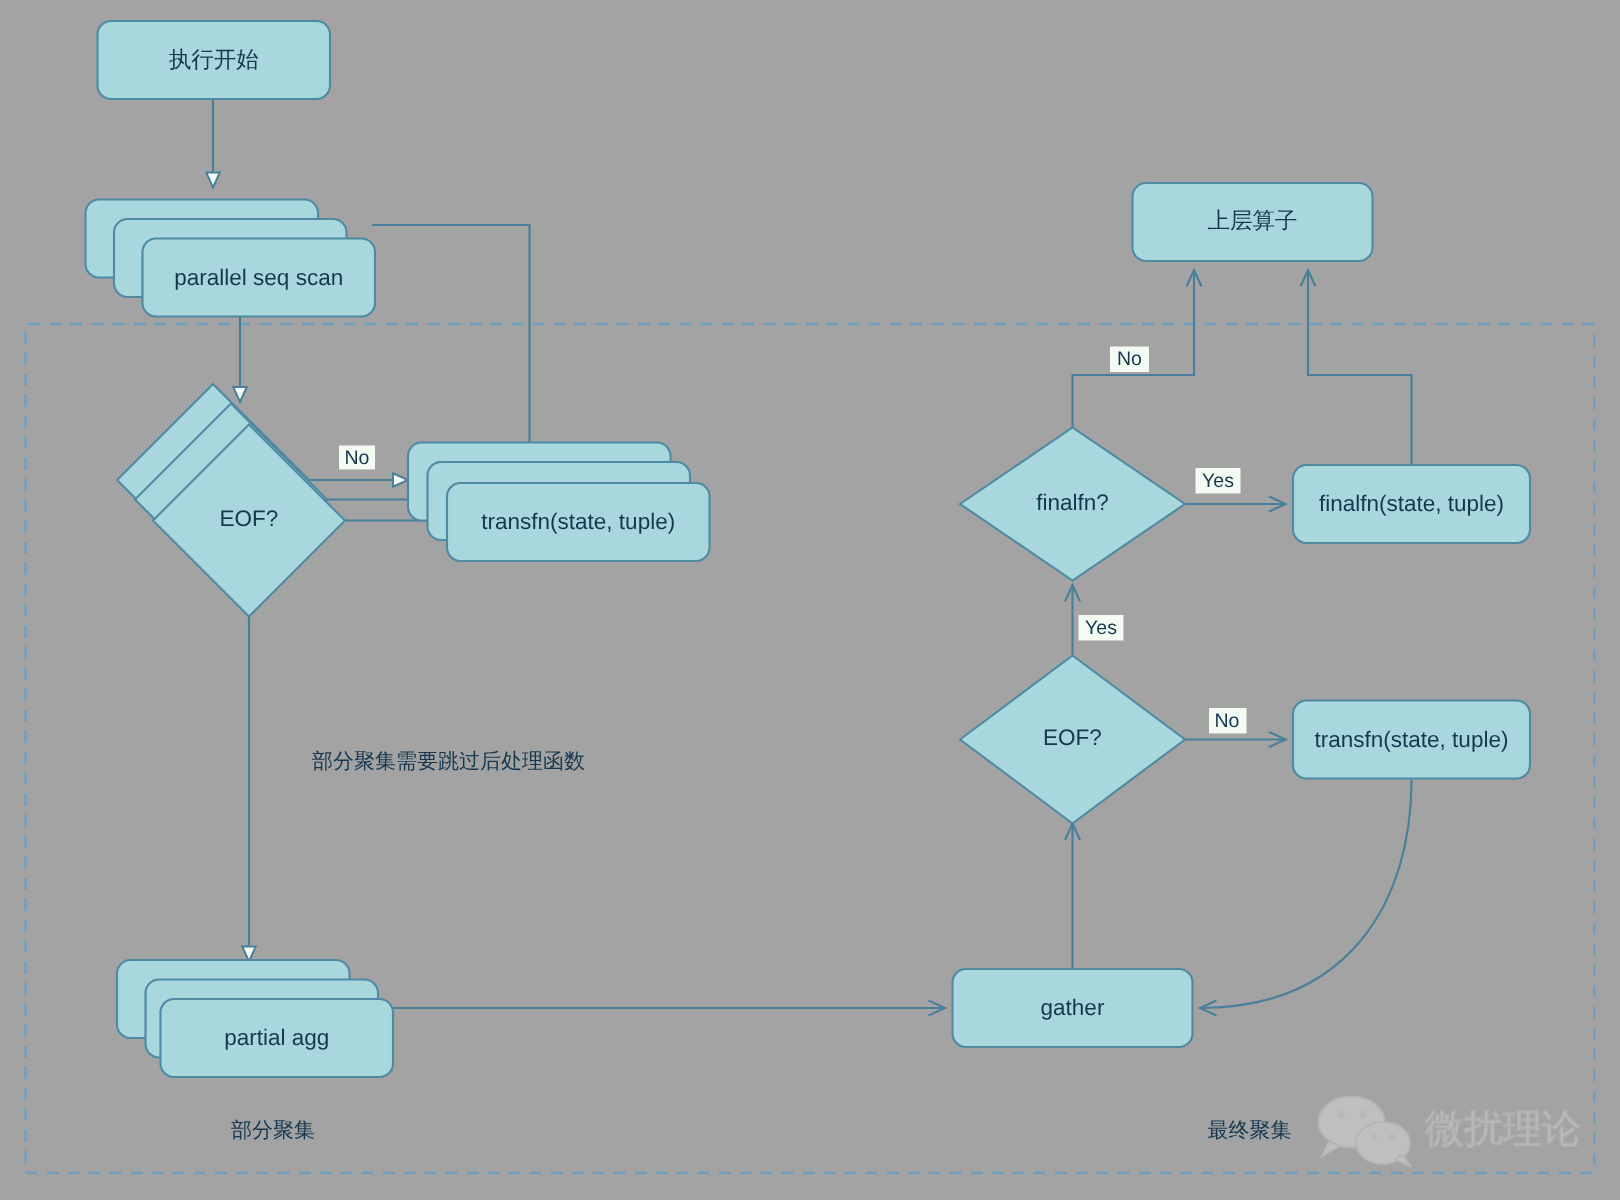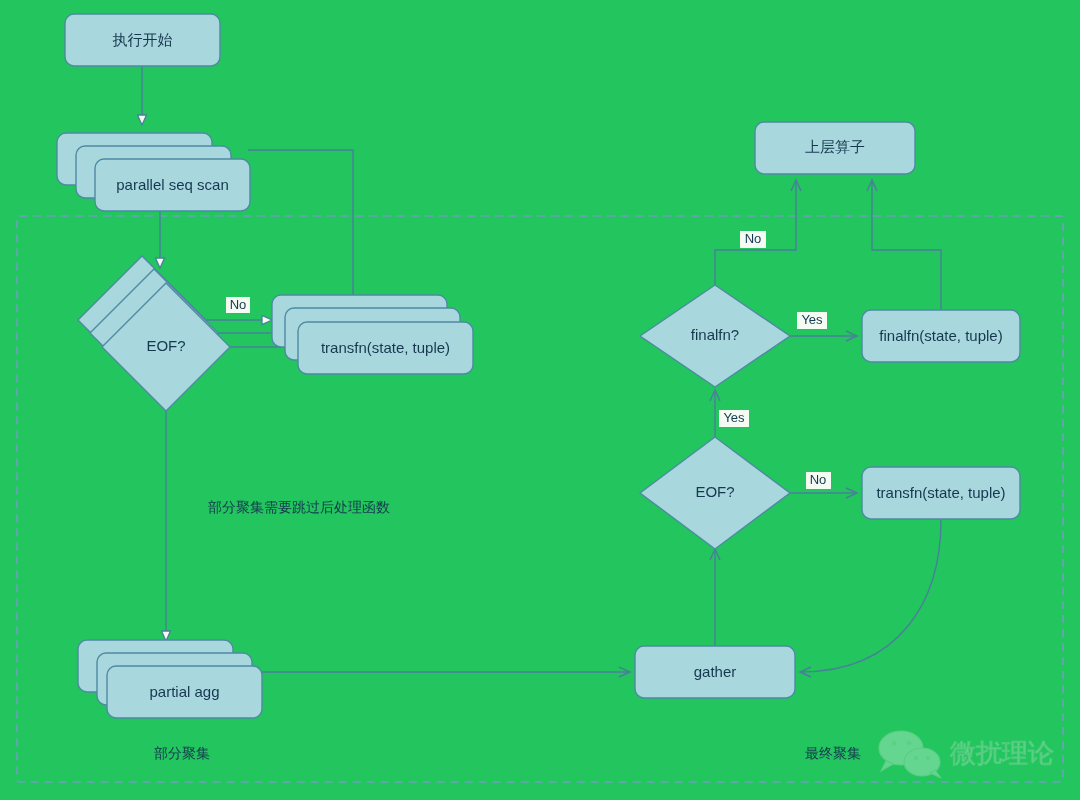--- a/index.html
+++ b/index.html
@@ -4,21 +4,21 @@
 <style>
   html, body {
     margin: 0;
     padding: 0;
     background: #eef7ed;
   }
   #canvas {
     position: relative;
     width: 1080px;
     height: 800px;
-    background: #22c55e;
+    background: #a3a3a3;
     font-family: "Liberation Sans", "DejaVu Sans", sans-serif;
     overflow: hidden;
   }
   svg.layer {
     position: absolute;
     left: 0;
     top: 0;
     width: 1080px;
     height: 800px;
   }

